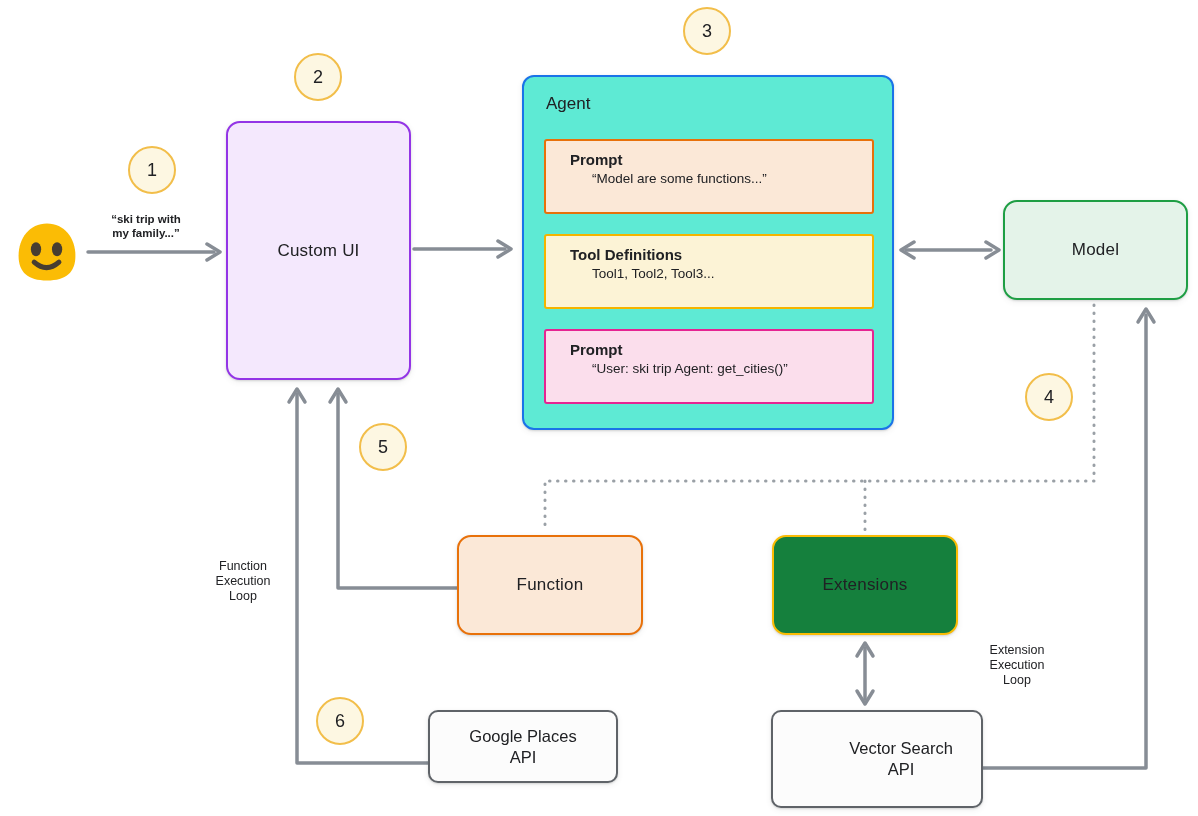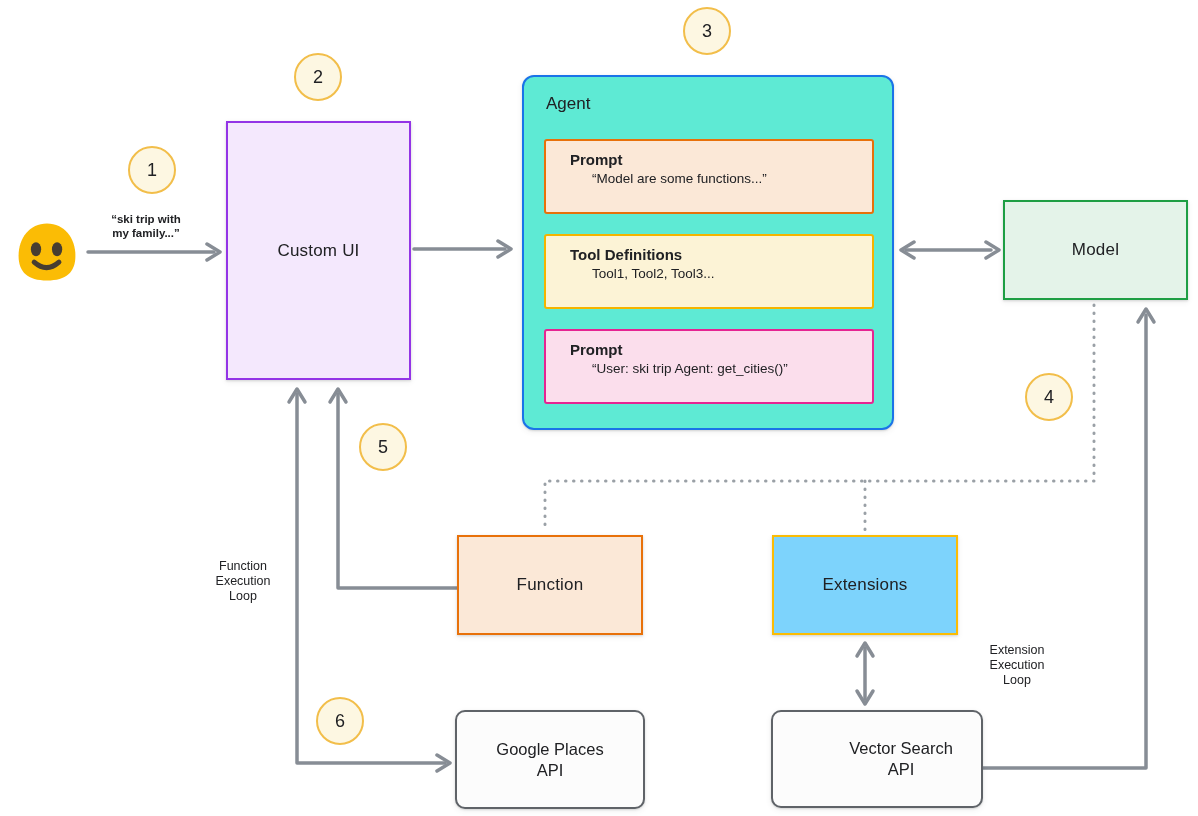--- a/index.html
+++ b/index.html
@@ -4,32 +4,32 @@
 <style>
   html,body{margin:0;padding:0;background:#ffffff;}
   .stage{
     position:relative;width:1198px;height:816px;background:#ffffff;overflow:hidden;
     font-family:"Liberation Sans", sans-serif;color:#202124;
   }
   .svg-layer{position:absolute;left:0;top:0;width:1198px;height:816px;pointer-events:none;}
 
   
   .node{
-    position:absolute;border-radius:0;display:flex;align-items:center;justify-content:center;
+    position:absolute;border-radius:14px;display:flex;align-items:center;justify-content:center;
     text-align:center;box-shadow:0 1px 2px rgba(60,64,67,.18),0 2px 6px rgba(60,64,67,.08);
     box-sizing:border-box;
   }
   .node-label{font-size:17px;font-weight:500;letter-spacing:.2px;}
 
   .custom-ui{left:226px;top:121px;width:185px;height:259px;background:#F4E8FD;border:2.5px solid #9334E6;}
   .model{left:1003px;top:200px;width:185px;height:100px;background:#E4F3E9;border:2.5px solid #1E9E44;}
   .function{left:457px;top:535px;width:186px;height:100px;background:#FBE8D7;border:2.5px solid #E8710A;}
-  .extensions{left:772px;top:535px;width:186px;height:100px;background:#7dd3fc;border:2.5px solid #FBBC04;}
+  .extensions{left:772px;top:535px;width:186px;height:100px;background:#15803d;border:2.5px solid #FBBC04;}
   .api-box{background:#FCFCFC;border:2px solid #5F6368;border-radius:10px;}
-  .google-places{left:455px;top:710px;width:190px;height:99px;}
+  .google-places{left:428px;top:710px;width:190px;height:73px;}
   .vector-search{left:771px;top:710px;width:212px;height:98px;padding-left:48px;}
   .api-label{font-size:16.5px;font-weight:500;line-height:1.25;}
 
   
   .agent{
     position:absolute;left:522px;top:75px;width:372px;height:355px;background:#5eead4;
     border:2.5px solid #1A73E8;border-radius:12px;box-sizing:border-box;
     box-shadow:0 1px 2px rgba(60,64,67,.18),0 2px 6px rgba(60,64,67,.08);
   }
   .agent-title{position:absolute;left:22px;top:17px;font-size:17px;font-weight:500;}

